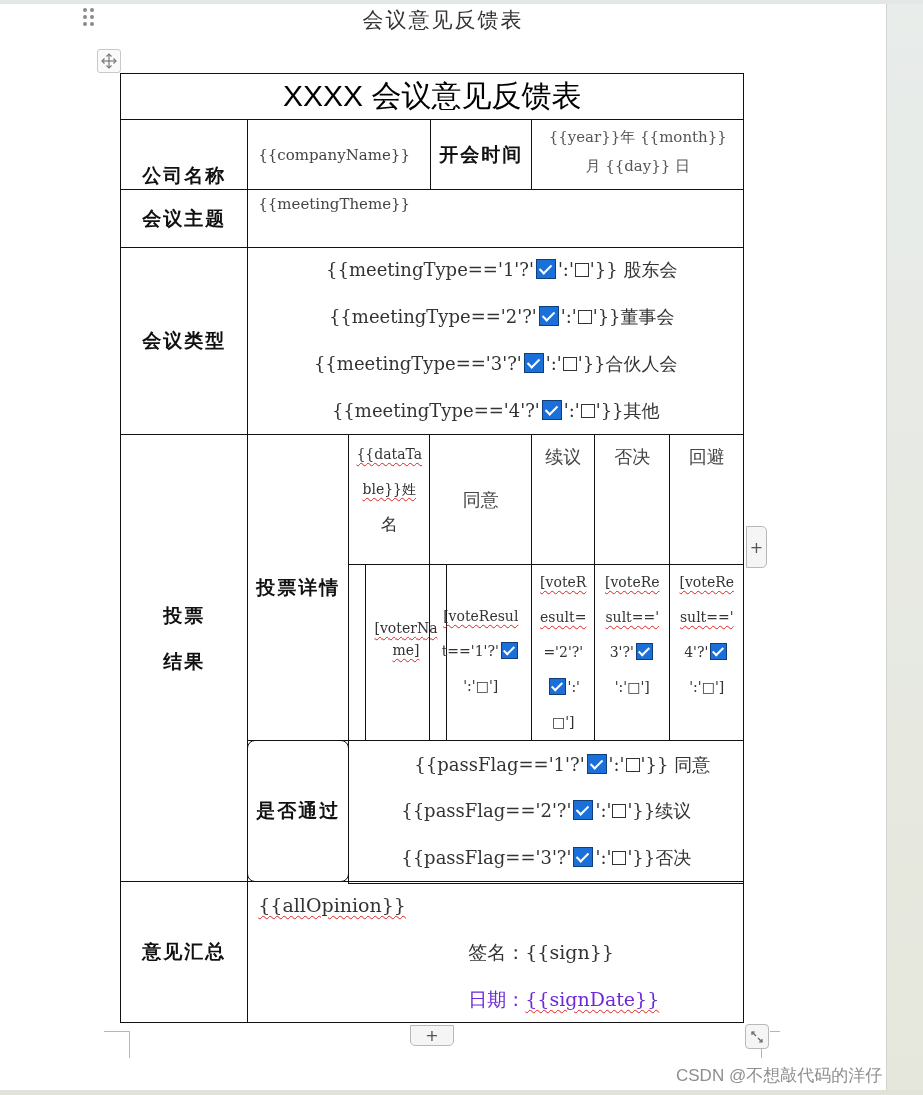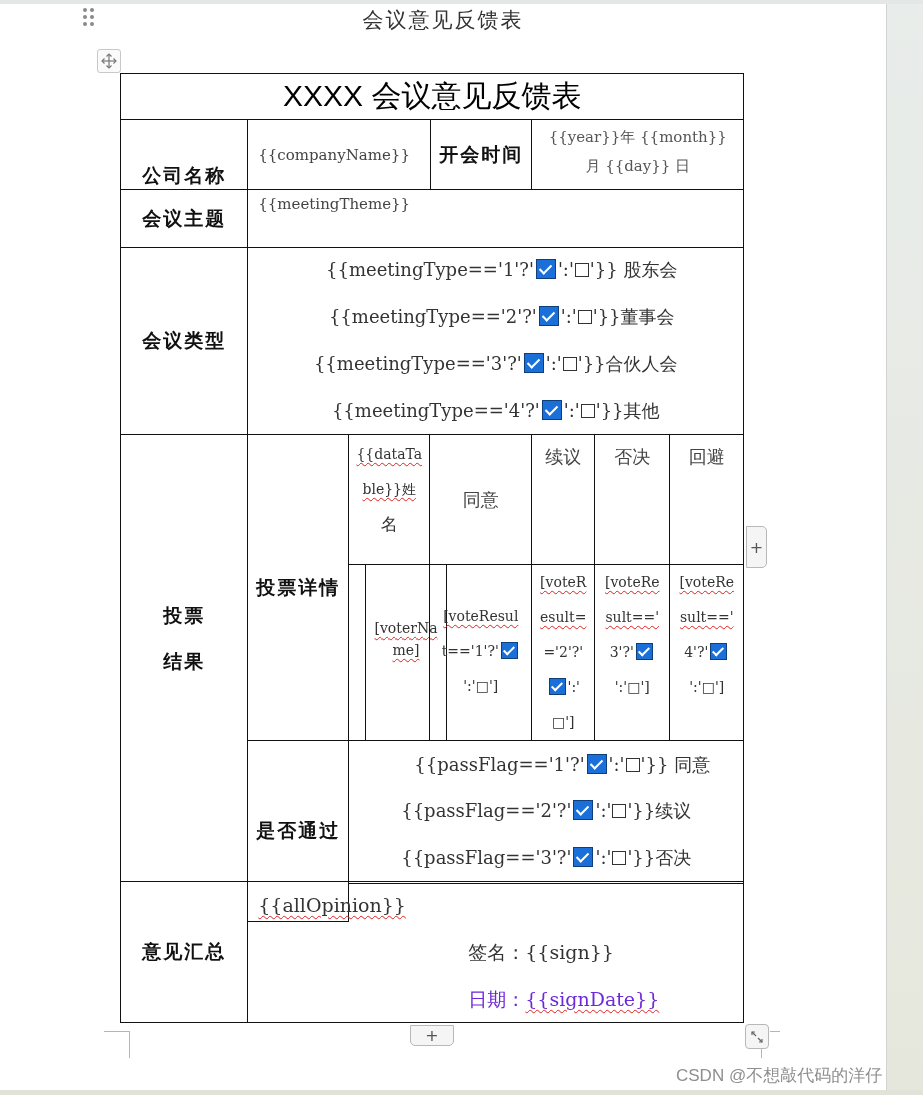--- a/index.html
+++ b/index.html
@@ -197,21 +197,21 @@
     <div><span>3'?'</span><span class="cb sm"></span></div>
     <div>':'□']</div>
   </div>
   <div class="cell narrow" style="left:549px;top:491px;width:75px;height:177px;padding-top:0;">
     <div><span class="squiggle">[voteRe</span></div>
     <div><span class="squiggle">sult=='</span></div>
     <div><span>4'?'</span><span class="cb sm"></span></div>
     <div>':'□']</div>
   </div>
 
-  <div class="cell flex-center" style="left:127px;top:667px;width:102px;height:182px;">
+  <div class="cell flex-center" style="left:127px;top:667px;width:102px;height:142px;border-radius:8px;">
     <span class="label-bold">是否通过</span>
   </div>
   <div class="cell" style="left:228px;top:667px;width:396px;height:144px;">
     <div class="type-line" style="top:12px;left:16px;">
       <span class="mono">{{passFlag=='1'?'</span><span class="cb"></span><span class="mono">':'</span><span class="box"></span><span class="mono">'}}</span><span class="mono"> 同意</span>
     </div>
     <div class="type-line" style="top:58px;left:0;">
       <span class="mono">{{passFlag=='2'?'</span><span class="cb"></span><span class="mono">':'</span><span class="box"></span><span class="mono">'}}</span><span class="mono">续议</span>
     </div>
     <div class="type-line" style="top:105px;left:0;">

